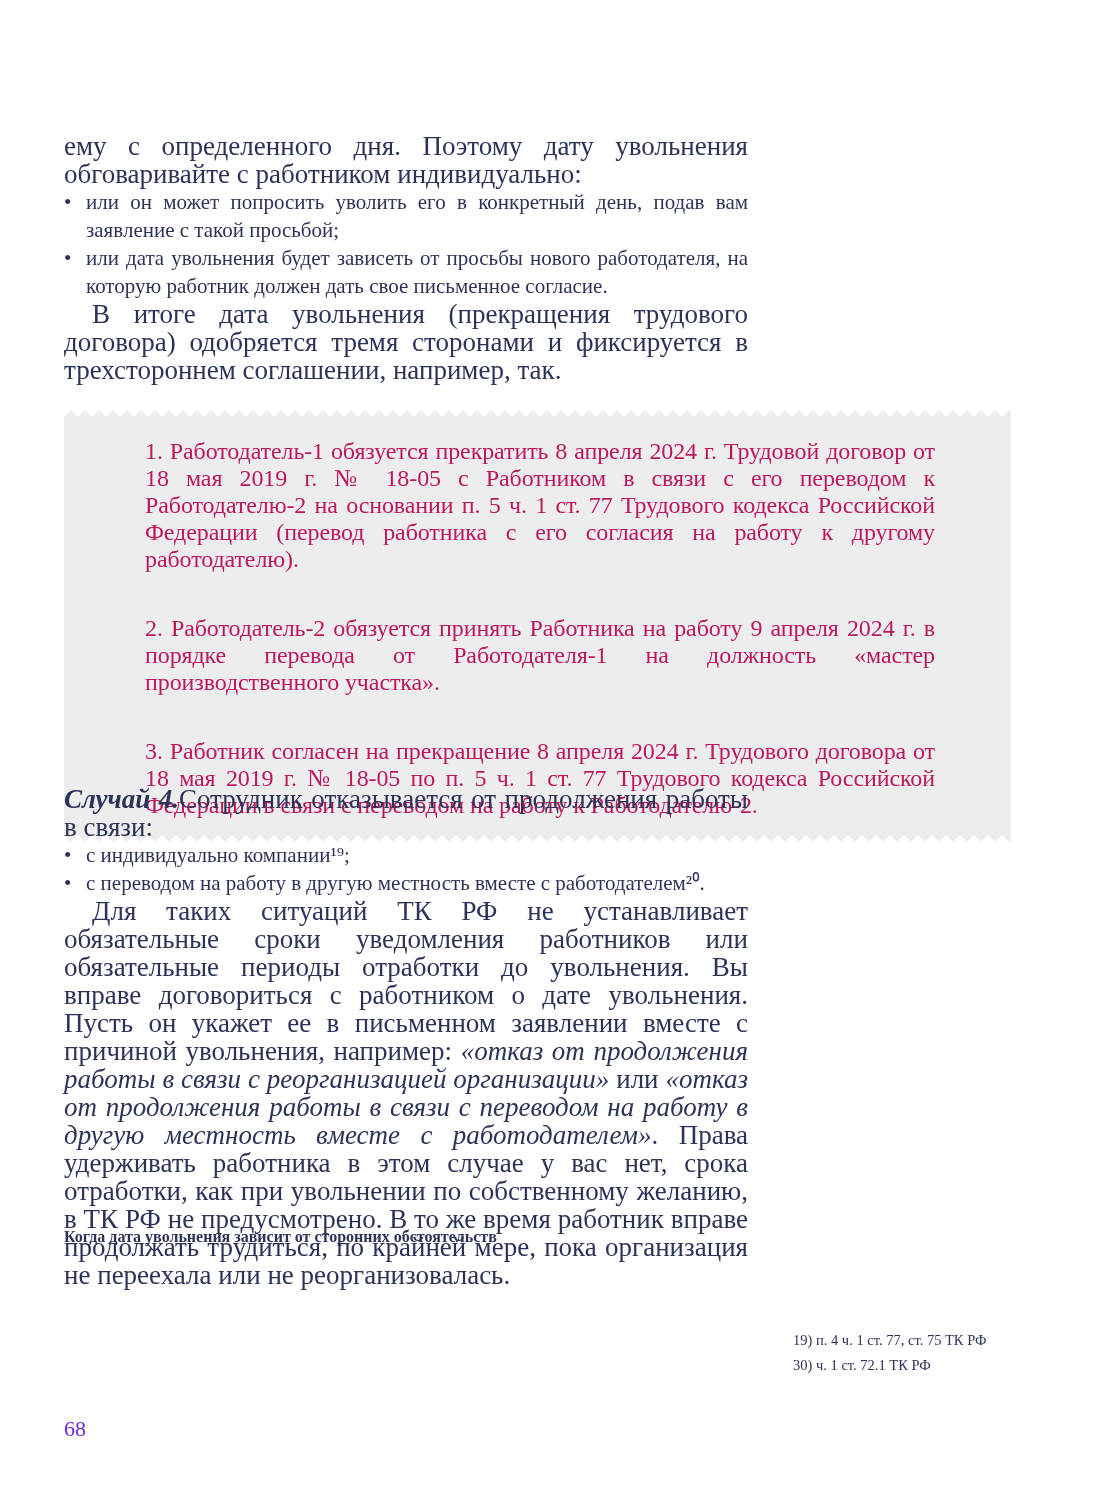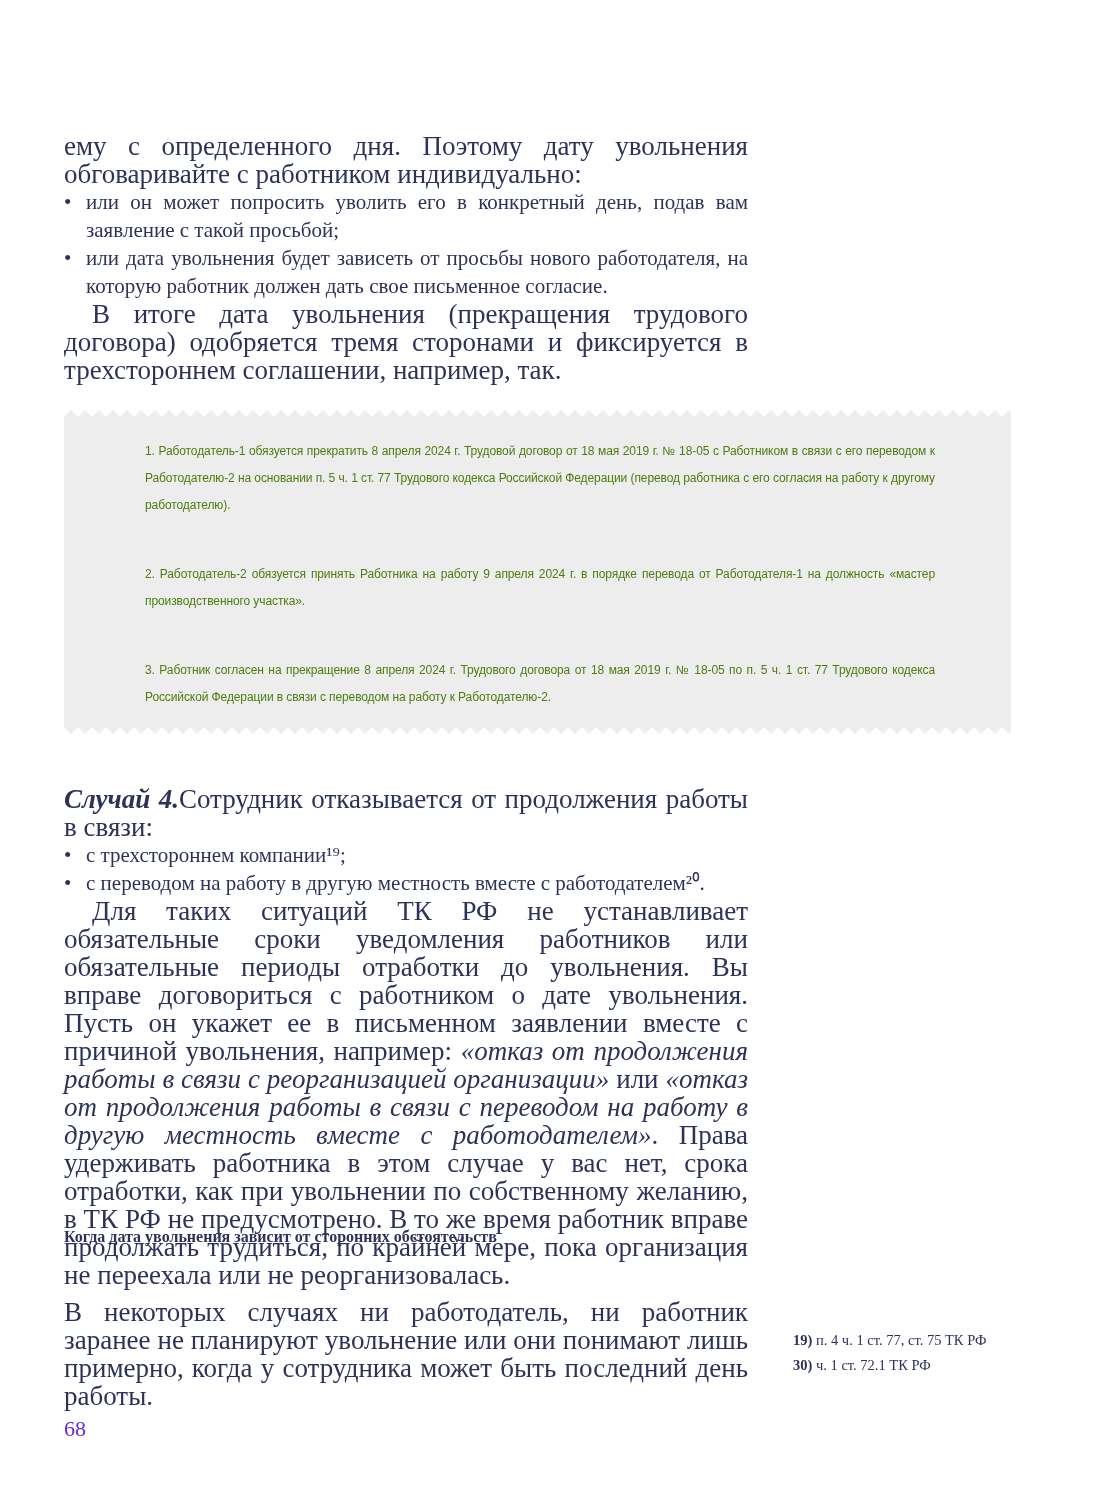--- a/index.html
+++ b/index.html
@@ -17,38 +17,38 @@
   .indent { text-indent:28px; }
 
   .bullet { display:flex; font-size:21px; line-height:28px; }
   .dot { width:22px; flex:none; }
   .btxt { flex:1 1 auto; text-align:justify; }
 
   .excerpt { position:absolute; left:64px; top:410px; width:947px; }
   .tear { display:block; }
   .excerpt-body { background:#ededed; padding:21px 76px 16px 81px; }
   .excerpt-item {
-    font-family:Liberation Sans, sans-serif; font-size:12px; line-height:27px;
-    color:#4d7c0f; text-align:justify; letter-spacing:-0.1px;
+    font-family:Liberation Serif, serif; font-size:24px; line-height:27px;
+    color:#be185d; text-align:justify; letter-spacing:-0.1px;
   }
   .excerpt-item + .excerpt-item { margin-top:42px; }
 
   .case4 { position:absolute; left:64px; top:785px; width:684px; }
   .case-label { font-weight:bold; font-style:italic; }
   .it { font-style:italic; }
 
   .subhead {
     position:absolute; left:64px; top:1220px; width:684px;
     font-size:16px; line-height:33px; font-weight:bold; color:#2d3258;
   }
   .closing { position:absolute; left:64px; top:1298px; width:684px; }
 
   .footnotes { position:absolute; left:793px; top:1328px; width:250px;
     font-size:14.5px; line-height:25px; color:#2d3258; }
-  .fn b { font-weight:bold; }
+  .fn b { font-weight:normal; }
 
   .pagenum { position:absolute; left:64px; top:1416px; font-size:22px; color:#6d28d9; }
 </style>
 </head>
 <body>
 
 <div class="page">
 
 
   <section class="intro">
@@ -85,32 +85,31 @@
         </pattern>
       </defs>
       <rect width="947" height="7" fill="url(#tearB)"></rect>
     </svg>
   </figure>
 
   <section class="case4">
     <p class="para"><span class="case-label">Случай 4.</span><span>Сотрудник отказывается от продолжения работы в связи:</span></p>
     <div class="bullet">
       <span class="dot">•</span>
-      <span class="btxt">с трехстороннем компании¹⁹;</span>
+      <span class="btxt">с индивидуально компании¹⁹;</span>
     </div>
     <div class="bullet">
       <span class="dot">•</span>
       <span class="btxt">с переводом на работу в другую местность вместе с работодателем²⁰.</span>
     </div>
     <p class="para indent"><span>Для таких ситуаций ТК РФ не устанавливает обязательные сроки уведомления работников или обязательные периоды отработки до увольнения. Вы вправе договориться с работником о дате увольнения. Пусть он укажет ее в письменном заявлении вместе с причиной увольнения, например: </span><span class="it">«отказ от продолжения работы в связи с реорганизацией организации»</span><span> или </span><span class="it">«отказ от продолжения работы в связи с переводом на работу в другую местность вместе с работодателем»</span><span>. Права удерживать работника в этом случае у вас нет, срока отработки, как при увольнении по собственному желанию, в ТК РФ не предусмотрено. В то же время работник вправе продолжать трудиться, по крайней мере, пока организация не переехала или не реорганизовалась.</span></p>
   </section>
 
   <h2 class="subhead">Когда дата увольнения зависит от сторонних обстоятельств</h2>
 
-  <p class="para closing">В некоторых случаях ни работодатель, ни работник заранее не планируют увольнение или они понимают лишь примерно, когда у сотрудника может быть последний день работы.</p>
 
   <aside class="footnotes">
     <div class="fn"><b>19)</b> <span>п. 4 ч. 1 ст. 77, ст. 75 ТК РФ</span></div>
     <div class="fn"><b>30)</b> <span>ч. 1 ст. 72.1 ТК РФ</span></div>
   </aside>
 
   <div class="pagenum">68</div>
 
 </div>
 

